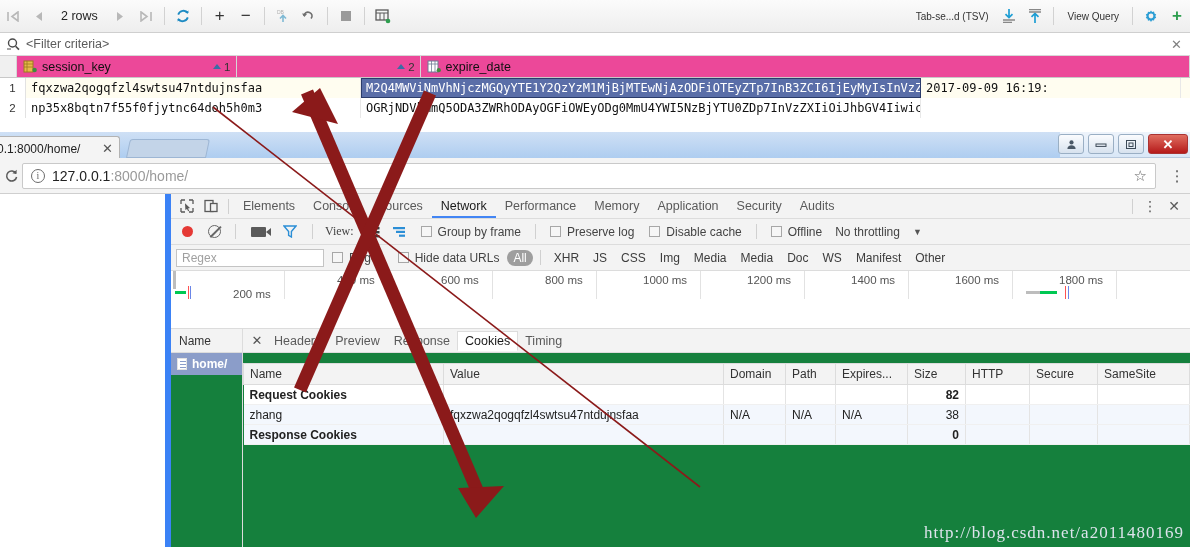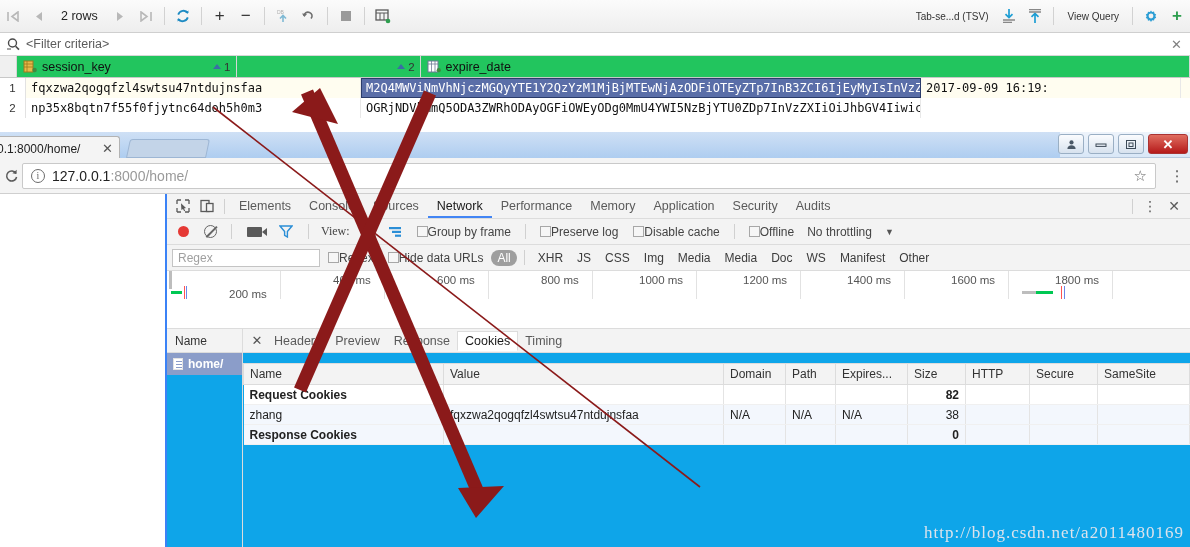--- a/index.html
+++ b/index.html
@@ -43,21 +43,21 @@
   .db-filter .fi { width:26px; display:flex; align-items:center; justify-content:center; }
   .filter-placeholder { color:#5b5b5b; font-size:12.5px; }
   .filter-clear { position:absolute; right:8px; top:4px; color:#808080; font-size:13px; }
 
   
   .grid { position:absolute; left:0; top:56px; width:1190px; height:76px; background:#fff; }
   .grid-head { display:flex; height:22px; background:#fdfae4; border-bottom:1px solid #c8c8c8; }
   .gh-rownum { width:26px; border-right:1px solid #d6d6d6; background:#f0f0f0; }
   .gh-cell {
     display:flex; align-items:center; position:relative;
-    border-right:1px solid #d6d6d6; padding:0 4px 0 6px; background:#22c55e;
+    border-right:1px solid #d6d6d6; padding:0 4px 0 6px; background:#ec4899;
     font-size:12.5px; color:#111; white-space:nowrap; overflow:hidden;
   }
   .gh-cell .colicon { margin-right:5px; display:flex; }
   .sortbadge { position:absolute; right:5px; display:flex; align-items:center; gap:3px; color:#333; font-size:11.5px; }
   .tri { width:0;height:0;border-left:4px solid transparent;border-right:4px solid transparent;border-bottom:5px solid #3b6ea5; }
 
   .grid-row { display:flex; height:20px; font-family:"DejaVu Sans Mono","Liberation Mono",monospace; font-size:12px; }
   .grid-row.odd { background:#fffdf0; }
   .grid-row.even { background:#ffffff; }
   .gr-num { width:26px; border-right:1px solid #e2e2e2; text-align:center; color:#333;
@@ -118,21 +118,21 @@
   .url-info { width:14px;height:14px;border:1.4px solid #6b6b6b;border-radius:50%;
               display:flex;align-items:center;justify-content:center;font-size:10px;color:#6b6b6b;
               font-family:"Liberation Serif",serif; }
   .url-text { font-size:14px; color:#222; }
   .url-text .dim { color:#9a9a9a; }
   .star-ic { margin-left:auto; color:#666; font-size:15px; }
   .menu-dots { width:26px; text-align:center; color:#555; font-size:15px; line-height:10px; }
 
   
   #devtools { position:absolute; left:165px; top:62px; width:1025px; height:353px;
-              background:#0ea5e9; border-left:2px solid #3b82f6; }
+              background:#15803d; border-left:6px solid #3b82f6; }
   .page-left { position:absolute; left:0; top:62px; width:165px; height:353px; background:#fff; }
 
   .dt-tabs {
     height:25px; background:#f3f3f3; border-bottom:1px solid #dcdcdc;
     display:flex; align-items:center; padding:0 4px;
   }
   .dt-ic { width:24px; height:100%; display:flex; align-items:center; justify-content:center; color:#5a5a5a; }
   .dt-vsep { width:1px; height:15px; background:#d0d0d0; margin:0 5px; }
   .dt-tab { padding:0 9px; height:100%; display:flex; align-items:center;
             font-size:12.5px; color:#5a5a5a; white-space:nowrap; }
@@ -146,21 +146,21 @@
   .rec-dot { width:11px;height:11px;border-radius:50%;background:#e53935; margin:0 6px; }
   .clear-ic { width:13px;height:13px;border:1.6px solid #666;border-radius:50%; position:relative; margin:0 6px; }
   .clear-ic::after { content:""; position:absolute; left:-1px; top:5px; width:15px;height:1.6px;background:#666;
                      transform:rotate(-45deg); }
   .cam-ic { width:15px;height:10px;background:#5a5a5a; position:relative; margin:0 7px; border-radius:1px;}
   .cam-ic::after { content:""; position:absolute; right:-5px; top:1px; border-top:4px solid transparent;
                    border-bottom:4px solid transparent; border-right:5px solid #5a5a5a; }
   .funnel { margin:0 7px; }
   .ctl-label { font-size:12px; color:#444; padding:0 4px;font-family:Liberation Serif, serif; }
   .cbx { width:11px;height:11px;border:1px solid #a7a7a7;background:#f6f6f6; display:inline-block; }
-  .cbx-wrap { display:flex; align-items:center; gap:0; padding:0 6px; font-size:12px; color:#444; }
+  .cbx-wrap { display:flex; align-items:center; gap:6px; padding:0 6px; font-size:12px; color:#444; }
   .throttle { font-size:12px; color:#444; padding:0 4px; }
   .caret { font-size:9px; color:#555; padding:0 6px; }
 
   .dt-filterbar {
     height:26px; background:#f3f3f3; border-bottom:1px solid #dcdcdc;
     display:flex; align-items:center; padding:0 5px; gap:2px;
   }
   .filter-input {
     width:148px; height:18px; border:1px solid #c4c4c4; background:#fff;
     display:flex; align-items:center; padding:0 5px; font-size:12px; color:#a0a0a0;

